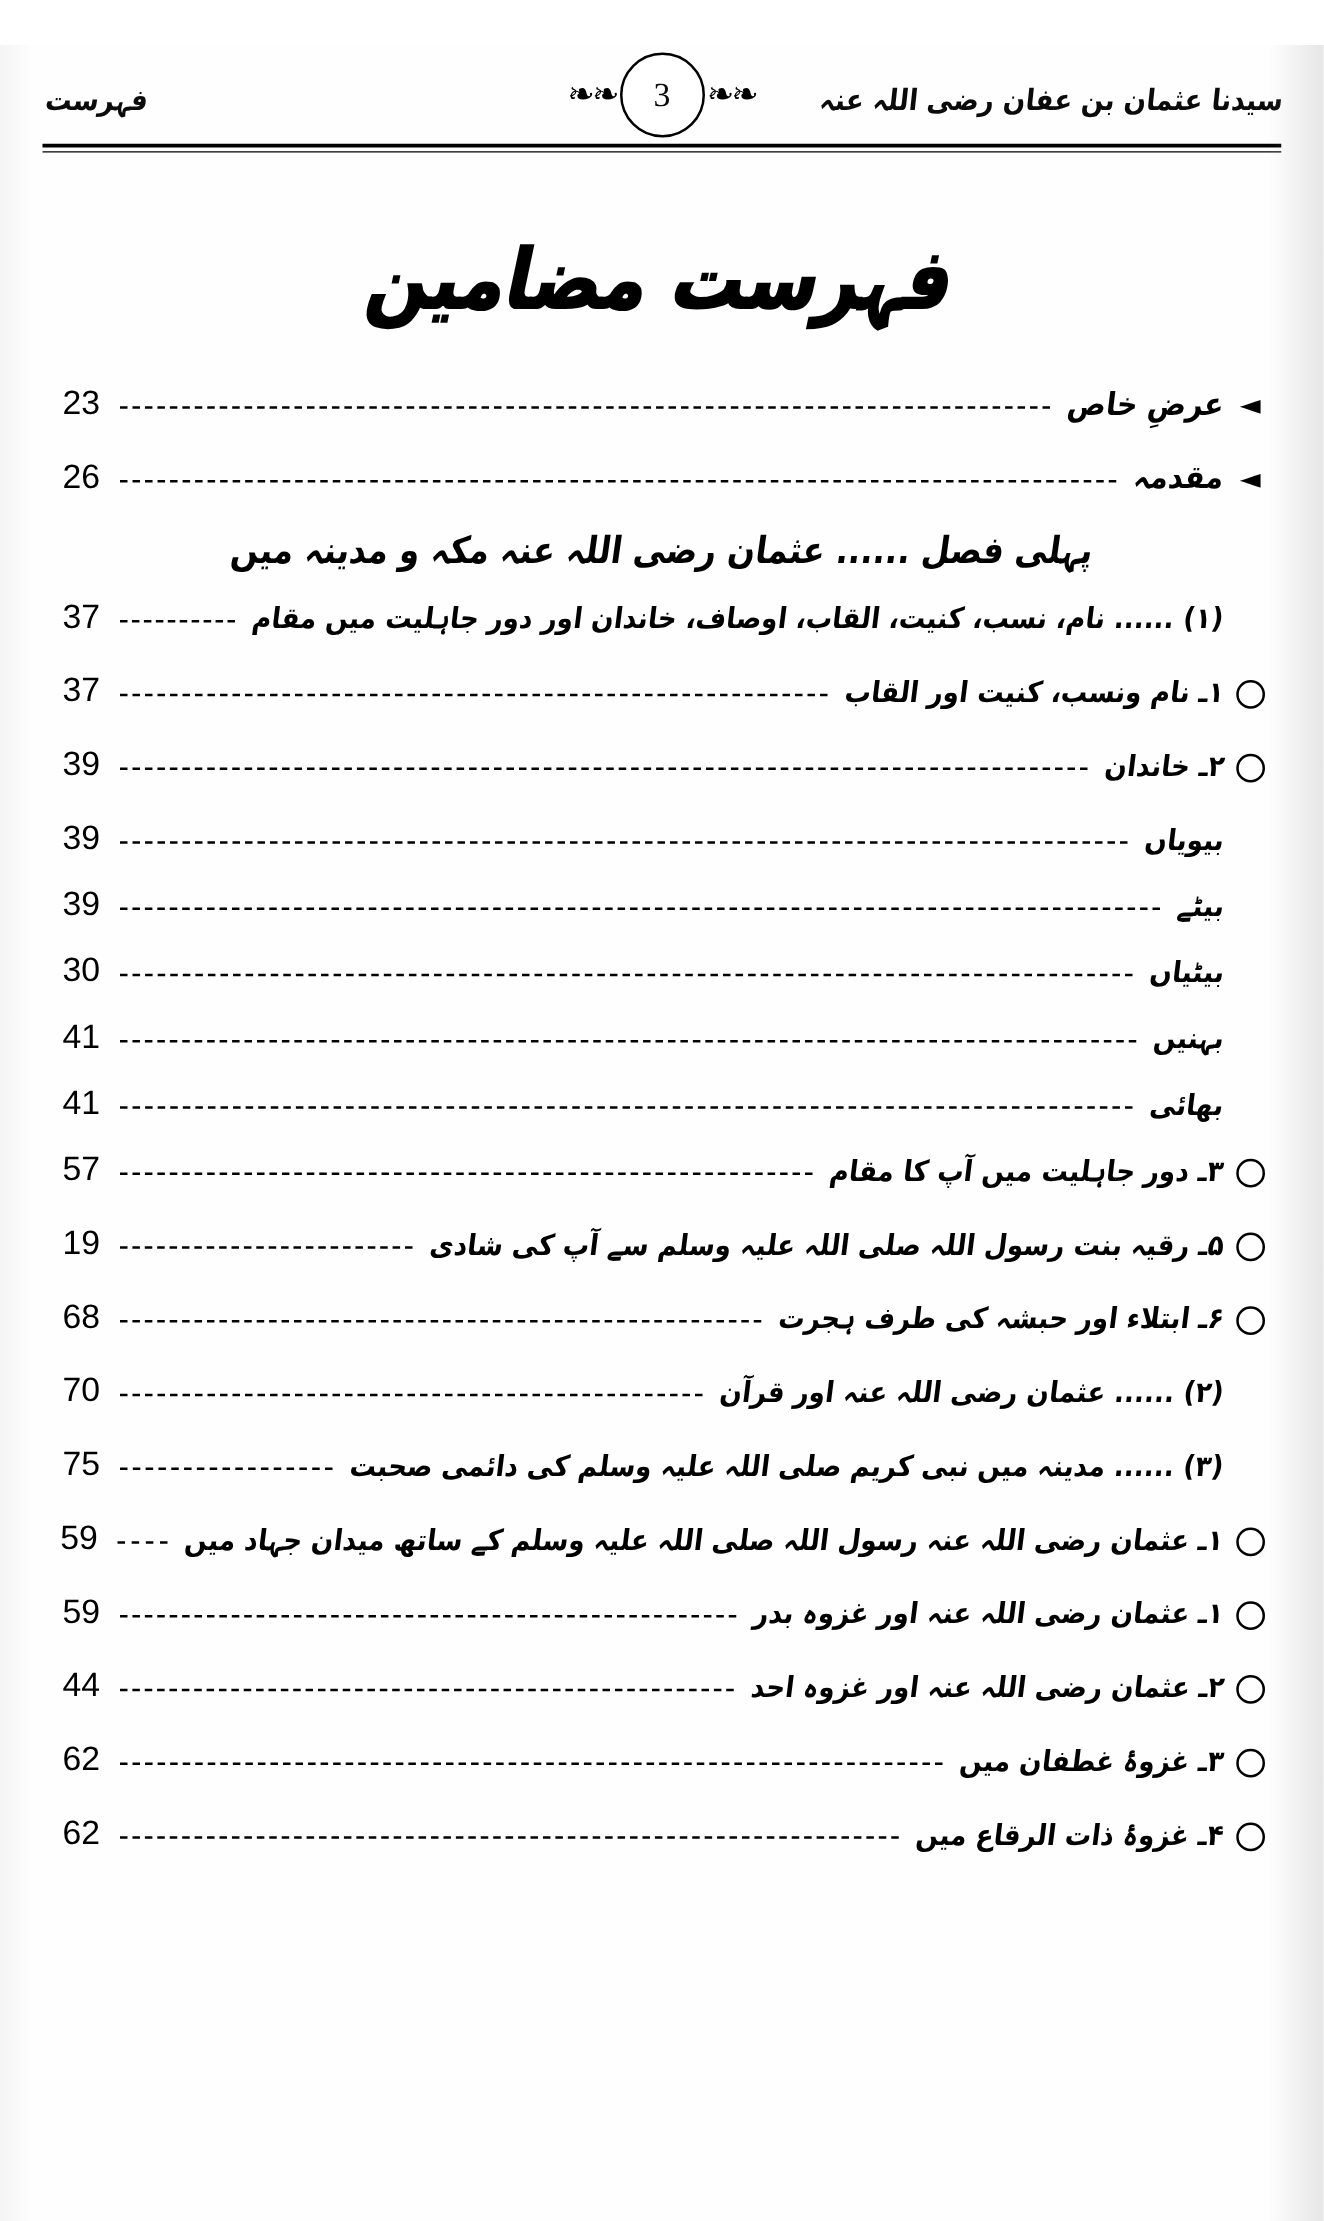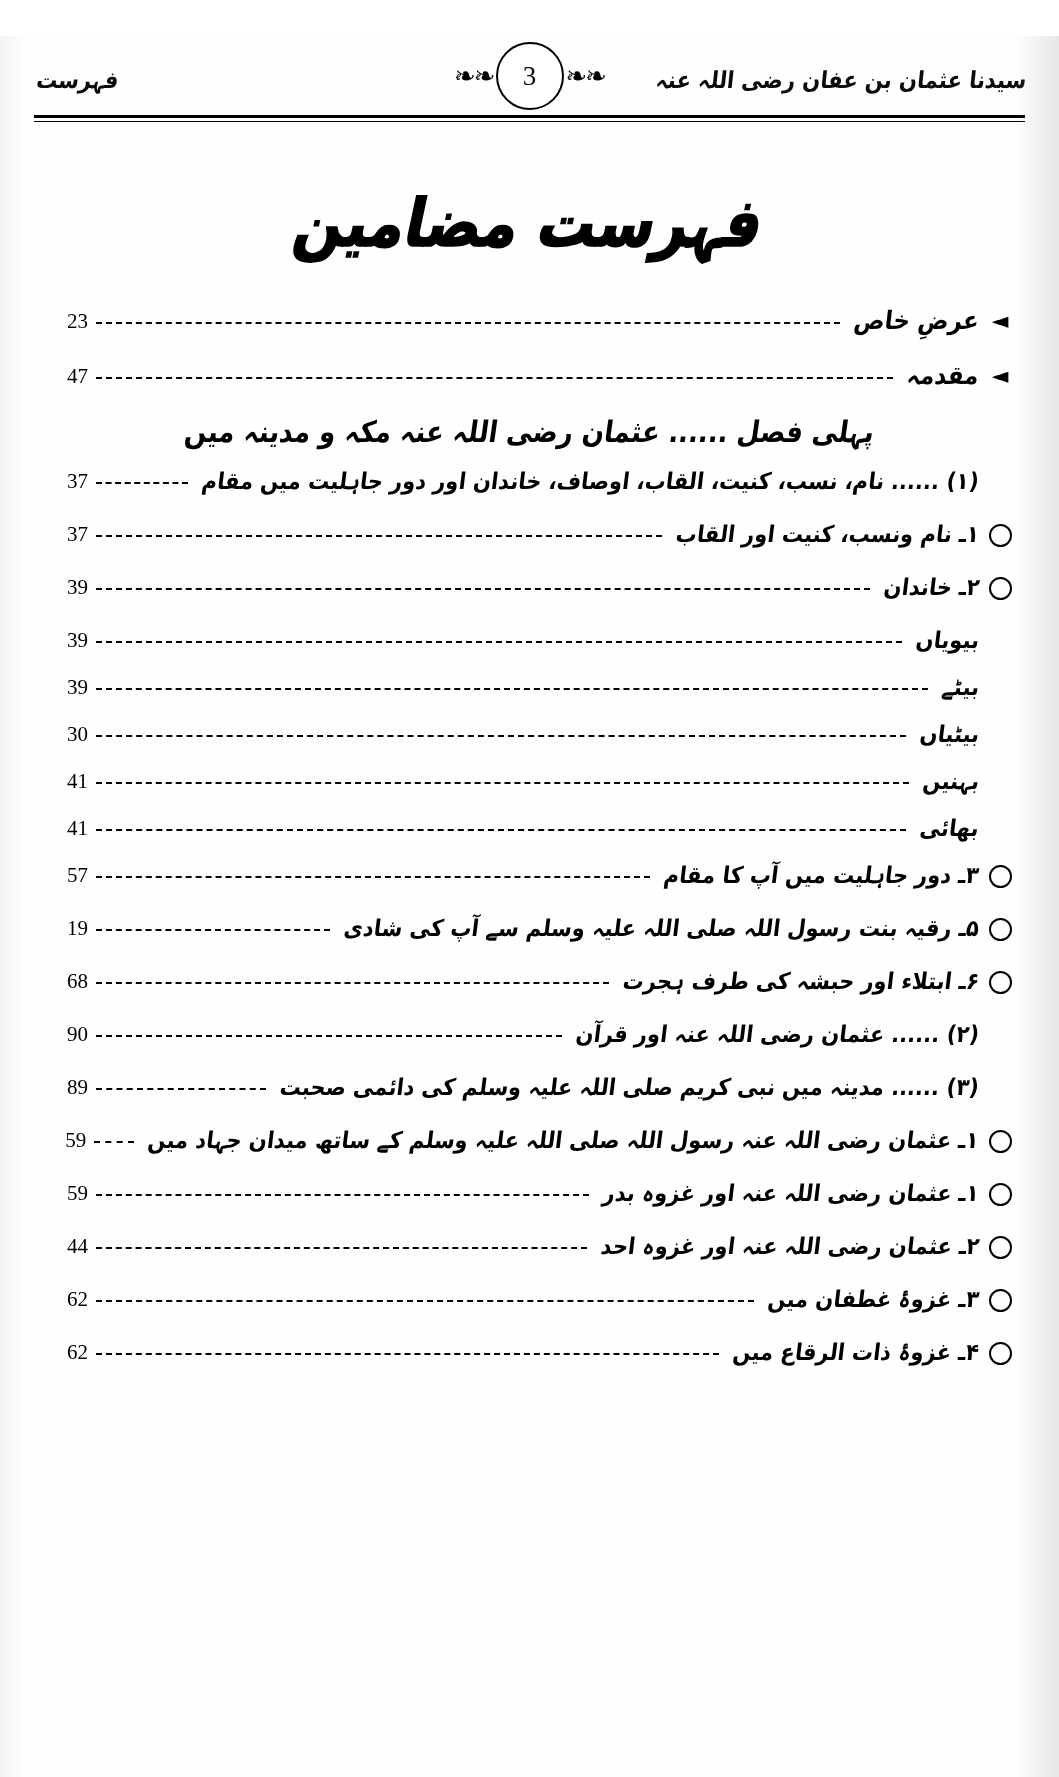--- a/index.html
+++ b/index.html
@@ -178,24 +178,24 @@
     min-width: 40px;
     position: relative;
     height: 1px;
     margin: 0 6px;
     border-bottom: 2.6px dashed #000;
     transform: translateY(-4px);
   }
   .entry-page {
     flex: 0 0 auto;
     min-width: 46px;
-    text-align: right;
+    text-align: center;
     direction: ltr;
-    font-family: Liberation Serif, serif;
-    font-size: 21px;
+    font-family: Liberation Sans, sans-serif;
+    font-size: 27px;
     font-weight: 400;
     color: #000;
     padding-right: 2px;
   }
 
   
   .toc-row { margin-bottom: 28px; }
   .toc-row.tight { margin-bottom: 22px; }
 
   
@@ -263,21 +263,21 @@
       <div class="toc-row">
         <div class="bullet-slot arrow">◄</div>
         <div class="entry-label">عرضِ خاص</div>
         <div class="entry-leader"></div>
         <div class="entry-page">23</div>
       </div>
       <div class="toc-row">
         <div class="bullet-slot arrow">◄</div>
         <div class="entry-label">مقدمہ</div>
         <div class="entry-leader"></div>
-        <div class="entry-page">47</div>
+        <div class="entry-page">26</div>
       </div>
       <div class="section-heading"><span class="sh-text">پہلی فصل ...... عثمان رضی اللہ عنہ مکہ و مدینہ میں</span></div>
       <div class="toc-row">
         <div class="bullet-slot empty"></div>
         <div class="entry-label small">(۱) ...... نام، نسب، کنیت، القاب، اوصاف، خاندان اور دور جاہلیت میں مقام</div>
         <div class="entry-leader"></div>
         <div class="entry-page">37</div>
       </div>
       <div class="toc-row">
         <div class="bullet-slot circle"><span></span></div>
@@ -336,27 +336,27 @@
       <div class="toc-row">
         <div class="bullet-slot circle"><span></span></div>
         <div class="entry-label small">۶ـ ابتلاء اور حبشہ کی طرف ہجرت</div>
         <div class="entry-leader"></div>
         <div class="entry-page">68</div>
       </div>
       <div class="toc-row">
         <div class="bullet-slot empty"></div>
         <div class="entry-label small">(۲) ...... عثمان رضی اللہ عنہ اور قرآن</div>
         <div class="entry-leader"></div>
-        <div class="entry-page">90</div>
+        <div class="entry-page">70</div>
       </div>
       <div class="toc-row">
         <div class="bullet-slot empty"></div>
         <div class="entry-label small">(۳) ...... مدینہ میں نبی کریم صلی اللہ علیہ وسلم کی دائمی صحبت</div>
         <div class="entry-leader"></div>
-        <div class="entry-page">89</div>
+        <div class="entry-page">75</div>
       </div>
       <div class="toc-row">
         <div class="bullet-slot circle"><span></span></div>
         <div class="entry-label small">۱ـ عثمان رضی اللہ عنہ رسول اللہ صلی اللہ علیہ وسلم کے ساتھ میدان جہاد میں</div>
         <div class="entry-leader"></div>
         <div class="entry-page">59</div>
       </div>
       <div class="toc-row">
         <div class="bullet-slot circle"><span></span></div>
         <div class="entry-label small">۱ـ عثمان رضی اللہ عنہ اور غزوہ بدر</div>

